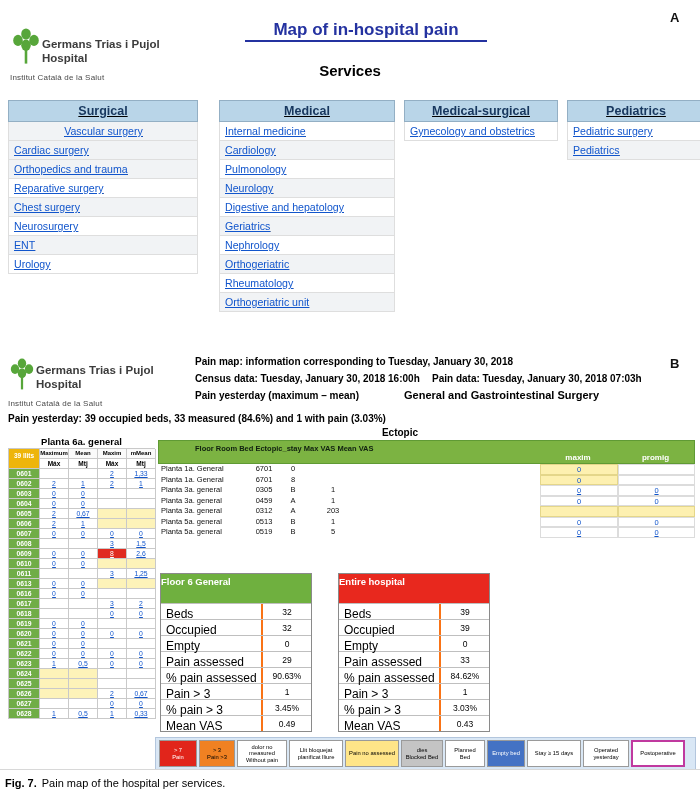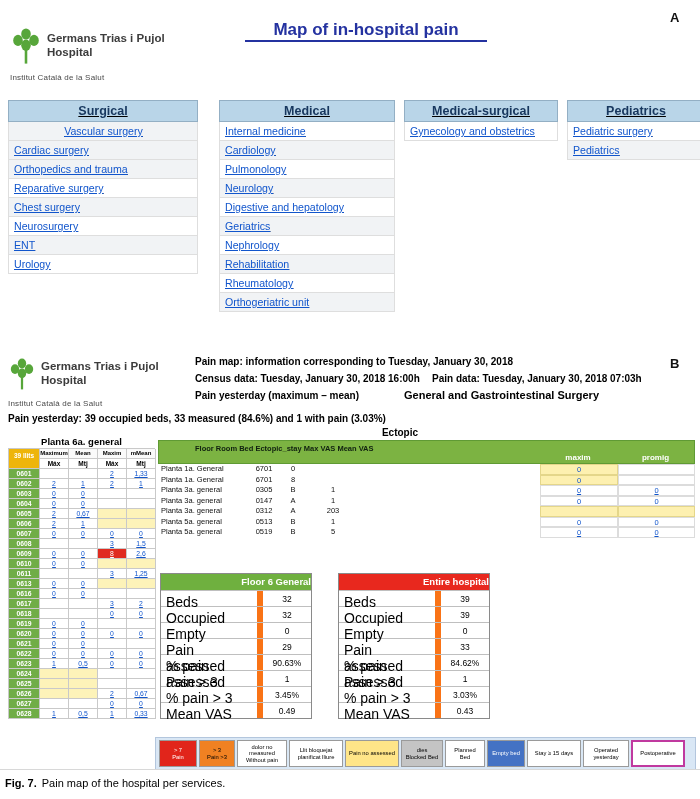--- a/index.html
+++ b/index.html
@@ -3,21 +3,21 @@
 <meta charset="utf-8">
 <style>
   * { margin:0; padding:0; box-sizing:border-box; }
   body { background:#ffffff; font-family:"Liberation Sans", sans-serif; }
   .page { position:relative; width:700px; height:799px; background:#fff; overflow:hidden; }
 
   .panel-label { position:absolute; left:670px; font-weight:bold; font-size:13px; color:#111; }
 
   
   .logo { position:absolute; width:170px; }
-  .logo-row { display:flex; align-items:center; gap:5px; }
+  .logo-row { display:flex; align-items:flex-end; }
   .logo-text div { font-size:11.5px; font-weight:bold; color:#3c3c3c; line-height:1.2; }
   .logo-sub { font-size:8px; color:#4a4a4a; margin-top:7px; letter-spacing:.2px; }
 
   
   .title-a { position:absolute; left:16px; top:20px; width:700px; text-align:center; font-size:17px; font-weight:bold; color:#2432a0; }
   .title-a span { border-bottom:2px solid #2432a0; padding:0 28px 1px 28px; }
   .services-heading { position:absolute; left:0; top:62px; width:700px; text-align:center; font-size:15px; font-weight:bold; color:#000; }
   .svc-columns { position:absolute; left:8px; top:100px; display:flex; gap:9px; align-items:flex-start;text-decoration:underline; }
   .svc-header { background:#b9d5e8; border:1px solid #93afc4; text-align:center; font-weight:bold; font-size:12.5px; color:#17375e; padding:3px 0; }
   .svc-item { font-size:10.6px; color:#1155cc; text-decoration:underline; padding:3px 4px 3px 5px; border:1px solid #dedede; border-top:none; background:#fff; white-space:nowrap; overflow:hidden; cursor:pointer; }
@@ -61,23 +61,23 @@
   .e-room, .e-bed, .e-stay { text-align:center; }
   .e-val { text-align:center; color:#1155cc; text-decoration:underline; border:1px solid #dcdcdc; background:#fff; }
   .e-val.hl { background:#fdf0b0; border-color:#e4d68a; text-decoration:none; }
   .e-sp { }
 
   
   #summaries { position:absolute; left:0; top:573px; width:700px; height:150px; }
   .summary { position:absolute; width:152px; border:1px solid #8a8a8a; background:#fff; }
   .summary.floor6 { left:160px; top:0; }
   .summary.hospital { left:338px; top:0; }
-  .s-title { height:16px; color:#fff; font-weight:bold; font-size:9.5px; text-align:right; line-height:16px; }
+  .s-title { height:29px; color:#fff; font-weight:bold; font-size:9.5px; text-align:left; line-height:16px; }
   .s-row { display:flex; height:16px; border-top:1px solid #bfbfbf; }
-  .s-label { flex:1; font-size:14px; padding:3px 0 0 5px; border-right:6px solid #f97316; }
+  .s-label { flex:1; font-size:12px; padding:3px 0 0 5px; border-right:2px solid #f97316; }
   .s-value { width:48px; font-size:8.5px; text-align:center; padding-top:3px; }
 
   
   .legend { position:absolute; left:155px; top:737px; width:541px; height:33px; background:#d9e7f5; border:1px solid #b3c6dd; display:flex; align-items:center; gap:2px; padding:2px 3px; }
   .lg-item { height:27px; display:flex; flex-direction:column; justify-content:center; text-align:center; border:1px solid #9a9a9a; background:#fff; padding:1px; overflow:hidden; flex:0 0 auto; }
   .lg-line { font-size:5.8px; line-height:1.15; }
 
   .fig-rule { position:absolute; left:0; top:769px; width:700px; border-top:1px solid #d8d8d8; }
   .caption { position:absolute; left:5px; top:777px; font-size:11px; color:#000; }
   .caption .cap-bold { font-weight:bold; margin-right:5px; }
@@ -102,20 +102,21 @@
       </svg>
       <div class="logo-text">
         <div>Germans Trias i Pujol</div>
         <div>Hospital</div>
       </div>
     </div>
     <div class="logo-sub">Institut Català de la Salut</div>
   </div>
 
   <div class="title-a"><span>Map of in-hospital pain</span></div>
+  <div class="services-heading">Services</div>
   <div class="svc-columns" id="svc-columns">
       <div class="svc-col" style="width: 190px;">
         <div class="svc-header">Surgical</div>
         <div class="svc-item center alt">Vascular surgery</div>
         <div class="svc-item alt">Cardiac surgery</div>
         <div class="svc-item alt">Orthopedics and trauma</div>
         <div class="svc-item">Reparative surgery</div>
         <div class="svc-item alt">Chest surgery</div>
         <div class="svc-item">Neurosurgery</div>
         <div class="svc-item alt">ENT</div>
@@ -123,21 +124,21 @@
       </div>
       <div class="svc-col" style="width: 188px; padding-left: 12px;">
         <div class="svc-header">Medical</div>
         <div class="svc-item">Internal medicine</div>
         <div class="svc-item alt">Cardiology</div>
         <div class="svc-item">Pulmonology</div>
         <div class="svc-item alt">Neurology</div>
         <div class="svc-item">Digestive and hepatology</div>
         <div class="svc-item alt">Geriatrics</div>
         <div class="svc-item">Nephrology</div>
-        <div class="svc-item alt">Rehabilitation</div>
+        <div class="svc-item alt">Orthogeriatric</div>
         <div class="svc-item">Rheumatology</div>
         <div class="svc-item alt">Orthogeriatric unit</div>
       </div>
       <div class="svc-col" style="width: 154px;">
         <div class="svc-header">Medical-surgical</div>
         <div class="svc-item">Gynecology and obstetrics</div>
       </div>
       <div class="svc-col" style="width: 138px;">
         <div class="svc-header">Pediatrics</div>
         <div class="svc-item">Pediatric surgery</div>
@@ -344,21 +345,21 @@
           <div class="e-floor">Planta 3a. general</div>
           <div class="e-room">0305</div>
           <div class="e-bed">B</div>
           <div class="e-stay">1</div>
           <div class="e-sp"></div>
           <div class="e-val">0</div>
           <div class="e-val">0</div>
         </div>
         <div class="e-row">
           <div class="e-floor">Planta 3a. general</div>
-          <div class="e-room">0147</div>
+          <div class="e-room">0459</div>
           <div class="e-bed">A</div>
           <div class="e-stay">1</div>
           <div class="e-sp"></div>
           <div class="e-val">0</div>
           <div class="e-val">0</div>
         </div>
         <div class="e-row">
           <div class="e-floor">Planta 3a. general</div>
           <div class="e-room">0312</div>
           <div class="e-bed">A</div>

